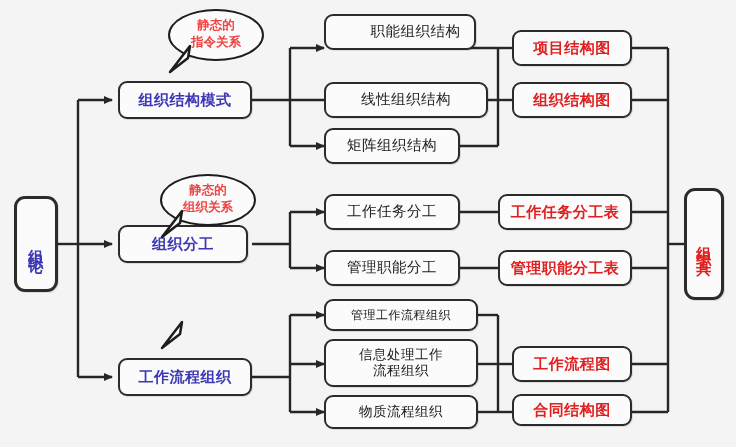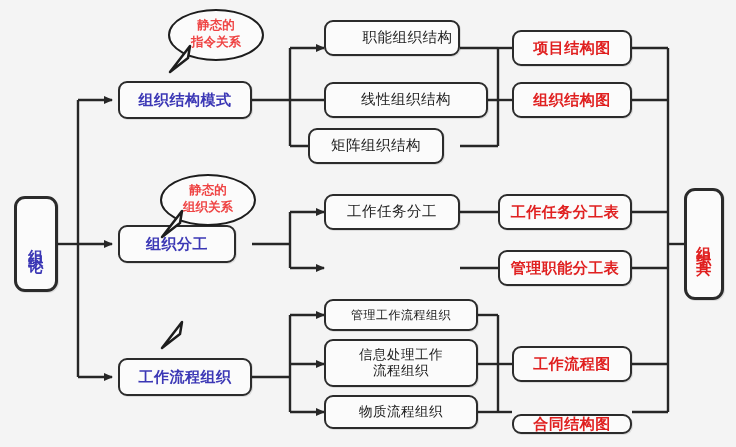--- a/index.html
+++ b/index.html
@@ -138,53 +138,56 @@
     </span>
   </div>
   <svg class="tail" style="left:166px;top:44px;width:32px;height:30px;" viewBox="0 0 32 30">
     <path d="M24,2 L4,28 L22,14 z" fill="#fbfbfb" stroke="#1d1d1d" stroke-width="2.5" stroke-linejoin="round"></path>
   </svg>
 
   <div class="node blue" style="left:118px;top:81px;width:134px;height:38px;">
     <span>组织结构模式</span>
   </div>
 
-  <div class="node black" style="left:324px;top:20px;width:136px;height:36px;padding-left:31px;">
+  <div class="node black" style="left:324px;top:14px;width:152px;height:36px;padding-left:31px;">
     <span>职能组织结构</span>
   </div>
   <div class="node black" style="left:324px;top:82px;width:164px;height:36px;">
     <span>线性组织结构</span>
   </div>
-  <div class="node black" style="left:308px;top:128px;width:136px;height:36px;">
+  <div class="node black" style="left:324px;top:128px;width:136px;height:36px;">
     <span>矩阵组织结构</span>
   </div>
 
   <div class="node red" style="left:512px;top:30px;width:120px;height:36px;">
     <span>项目结构图</span>
   </div>
   <div class="node red" style="left:512px;top:82px;width:120px;height:36px;">
     <span>组织结构图</span>
   </div>
 
   <div class="bubble" style="left:160px;top:174px;width:96px;height:52px;">
     <span>
       <span class="btxt">静态的</span>
       <span class="btxt">组织关系</span>
     </span>
   </div>
   <svg class="tail" style="left:158px;top:209px;width:32px;height:30px;" viewBox="0 0 32 30">
     <path d="M24,2 L4,28 L22,14 z" fill="#fbfbfb" stroke="#1d1d1d" stroke-width="2.5" stroke-linejoin="round"></path>
   </svg>
 
-  <div class="node blue" style="left:118px;top:225px;width:118px;height:38px;">
+  <div class="node blue" style="left:118px;top:225px;width:130px;height:38px;">
     <span>组织分工</span>
   </div>
 
   <div class="node black" style="left:324px;top:194px;width:136px;height:36px;">
     <span>工作任务分工</span>
+  </div>
+  <div class="node black" style="left:324px;top:250px;width:136px;height:36px;">
+    <span>管理职能分工</span>
   </div>
 
   <div class="node red" style="left:498px;top:194px;width:134px;height:36px;">
     <span>工作任务分工表</span>
   </div>
   <div class="node red" style="left:498px;top:250px;width:134px;height:36px;">
     <span>管理职能分工表</span>
   </div>
 
   <svg class="tail" style="left:158px;top:320px;width:32px;height:30px;" viewBox="0 0 32 30">
@@ -202,17 +205,17 @@
     <span>信息处理工作
 流程组织</span>
   </div>
   <div class="node black" style="left:324px;top:395px;width:154px;height:34px;font-size:13.5px;">
     <span>物质流程组织</span>
   </div>
 
   <div class="node red" style="left:512px;top:346px;width:120px;height:36px;">
     <span>工作流程图</span>
   </div>
-  <div class="node red" style="left:512px;top:414px;width:120px;height:20px;">
+  <div class="node red" style="left:512px;top:394px;width:120px;height:32px;">
     <span>合同结构图</span>
   </div>
 
 </div>
 
 </body></html>

